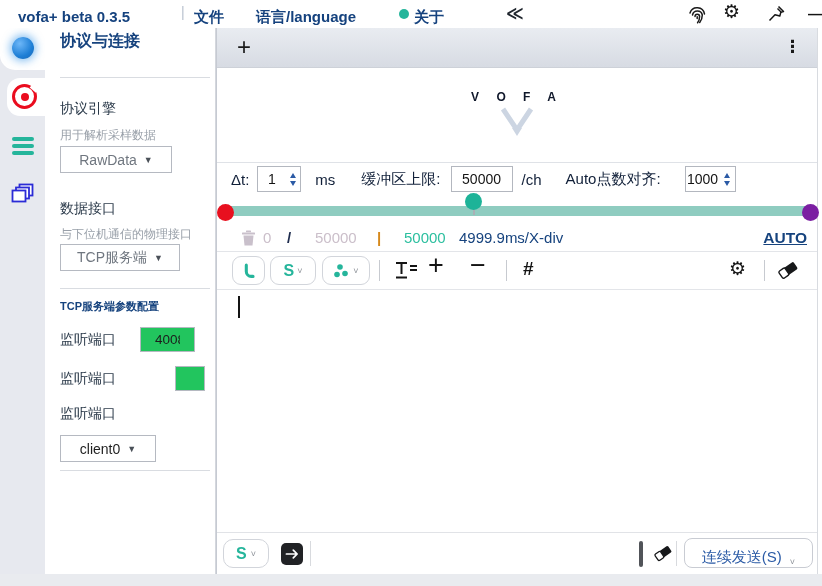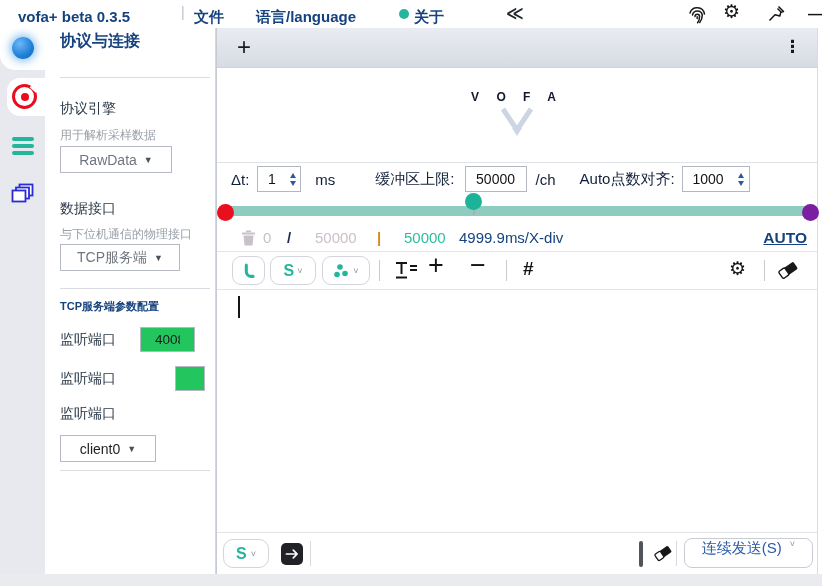--- a/index.html
+++ b/index.html
@@ -84,21 +84,21 @@
 
   .cursor-bar { position:absolute; left:21px; top:268px; width:2px; height:22px; background:#141414; }
 
   .send-row { position:absolute; left:0; top:504px; width:100%; height:42px; border-top:1px solid #e1e3e7; }
   .send-sbtn { position:absolute; left:6px; top:6px; width:46px; height:29px; border:1px solid #d2d5db; border-radius:10px; background:#fff; display:flex; align-items:center; justify-content:center; gap:4px; }
   .send-ic { position:absolute; left:64px; top:10px; width:22px; height:22px; border-radius:5px; background:#212225; display:flex; align-items:center; justify-content:center; }
   .send-sep { position:absolute; top:8px; width:1px; height:25px; background:#d8dade; }
   .send-text { position:absolute; left:100px; top:11px; font-size:16.5px; color:#0e2440; white-space:nowrap; }
   .nl-glyph { font-size:12px; font-weight:bold; }
   .drag-handle { position:absolute; left:422px; top:8px; width:4px; height:26px; border-radius:2px; background:#515459; }
-  .mode-btn { position:absolute; left:467px; top:5px; width:129px; height:30px; border:1px solid #c9ccd3; border-radius:8px; background:#fff; display:flex; align-items:flex-start; justify-content:center; gap:8px; font-size:15px; color:#2b5ba6; white-space:nowrap; }
+  .mode-btn { position:absolute; left:467px; top:5px; width:129px; height:30px; border:1px solid #c9ccd3; border-radius:8px; background:#fff; display:flex; align-items:flex-end; justify-content:center; gap:8px; font-size:15px; color:#2b5ba6; white-space:nowrap; }
 
   .bottom-strip { position:absolute; left:0; bottom:0; width:822px; height:12px; background:#e9ebef; }
 </style>
 </head>
 <body>
 
 <div class="titlebar">
   <span class="t" style="left:18px">vofa+ beta 0.3.5</span>
   <span class="tb-sep" style="left:181px">|</span>
   <span class="t" style="left:194px">文件</span>
@@ -199,25 +199,25 @@
   <div class="ctrl-row">
     <span>Δt:</span>
     <span class="spin" style="width:44px; margin-left:8px">
       <span class="v" style="flex:1">1</span>
       <span class="arr">
           <i class="tri-up"></i>
           <i class="tri-dn"></i>
         </span>
     </span>
     <span style="margin-left:14px">ms</span>
-    <span style="margin-left:40px">缓冲区上限:</span>
+    <span style="margin-left:26px">缓冲区上限:</span>
     <input class="txtbox" style="width: 62px; margin-left: 10px;" value="50000">
     <span style="margin-left:9px">/ch</span>
     <span style="margin-left:24px">Auto点数对齐:</span>
-    <span class="spin" style="width:68px; margin-left:7px">
+    <span class="spin" style="width:51px; margin-left:24px">
       <span class="v" style="flex:1">1000</span>
       <span class="arr">
           <i class="tri-up"></i>
           <i class="tri-dn"></i>
         </span>
     </span>
   </div>
 
   <div class="slider-track"></div>
   <div class="hdl-stem"></div>

